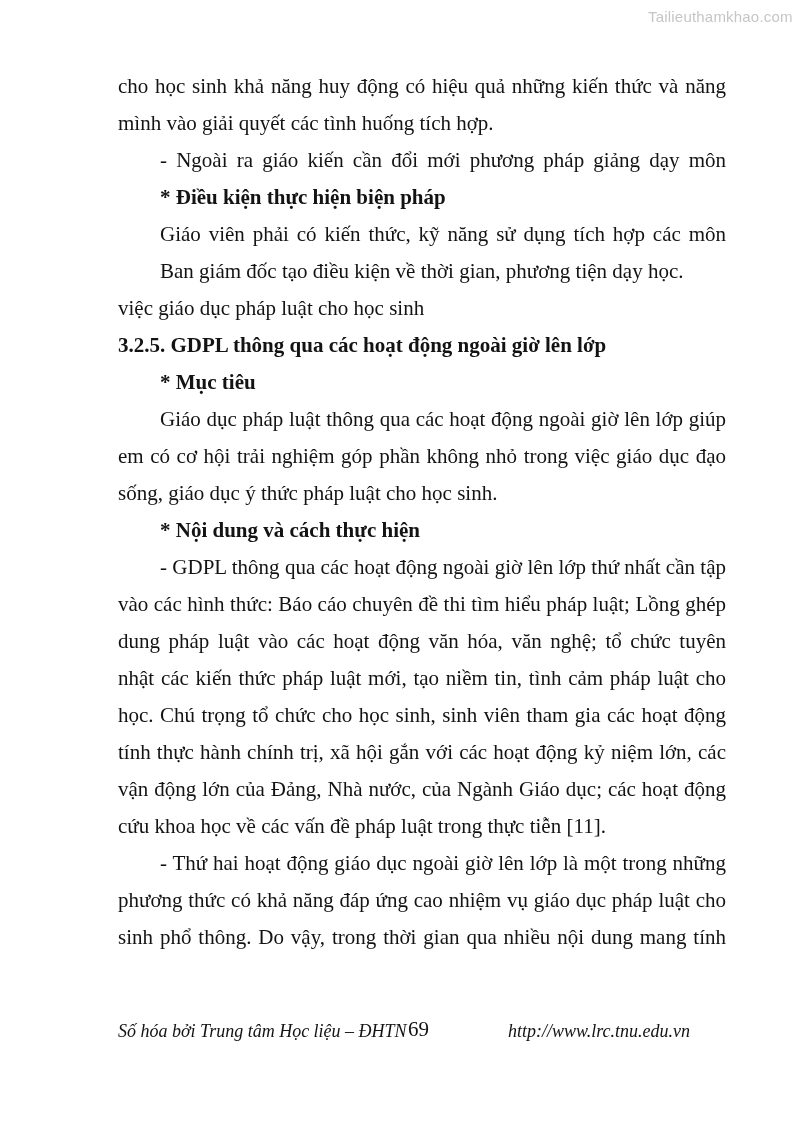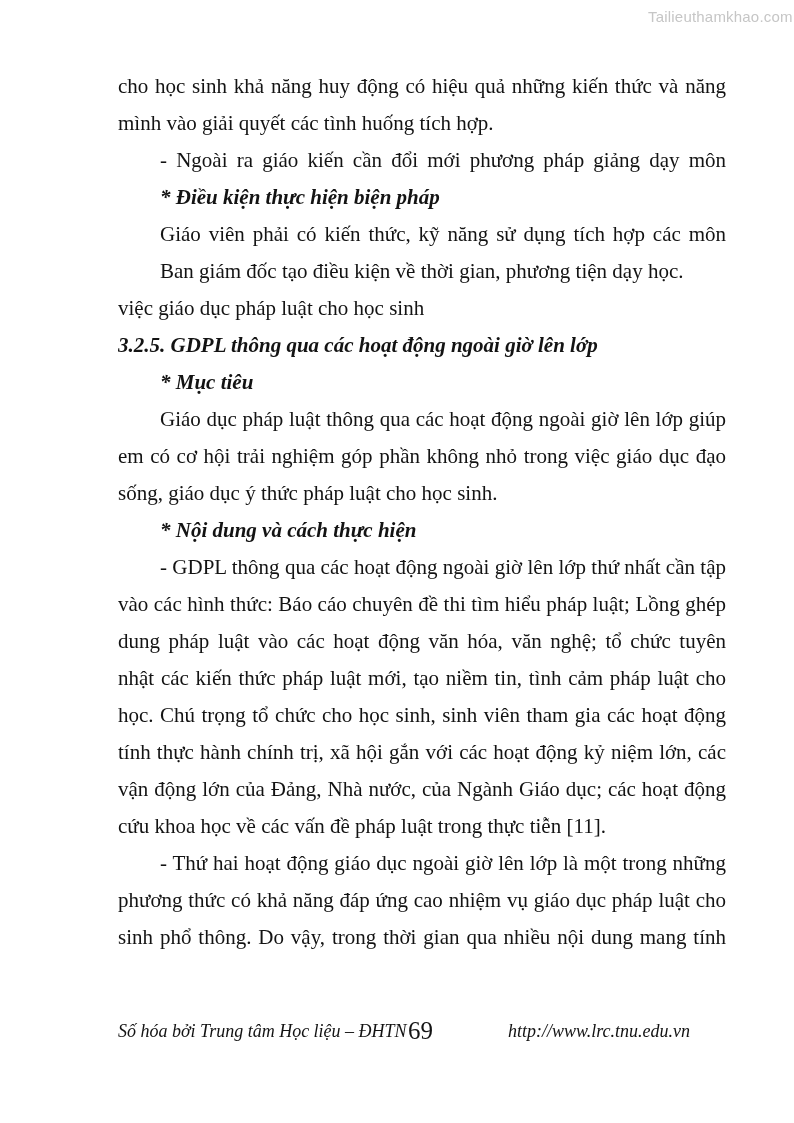--- a/index.html
+++ b/index.html
@@ -36,42 +36,42 @@
   }
   .line {
     height: 37px;
     line-height: 37px;
     text-align: justify;
     text-align-last: left;
     overflow: hidden;
   }
   .line.stretch { text-align-last: justify; }
   .line.indent  { text-indent: 42px; }
-  .line.bi      { font-weight: bold; font-style: italic; }
+  .line.bi      { font-weight: bold; }
   .footer {
     position: absolute;
     top: 1014px;
     left: 118px;
     width: 608px;
     height: 34px;
     font-size: 18px;
   }
   .footer .f-left {
     position: absolute;
     left: 0;
     top: 7px;
     font-style: italic;
     white-space: nowrap;
   }
   .footer .f-page {
     position: absolute;
     left: 290px;
     top: 3px;
     font-style: normal;
-    font-size: 25px;
+    font-size: 21px;
   }
   .footer .f-url {
     position: absolute;
     left: 390px;
     top: 7px;
     font-style: italic;
     white-space: nowrap;
     text-align: right;
   }
 </style>

